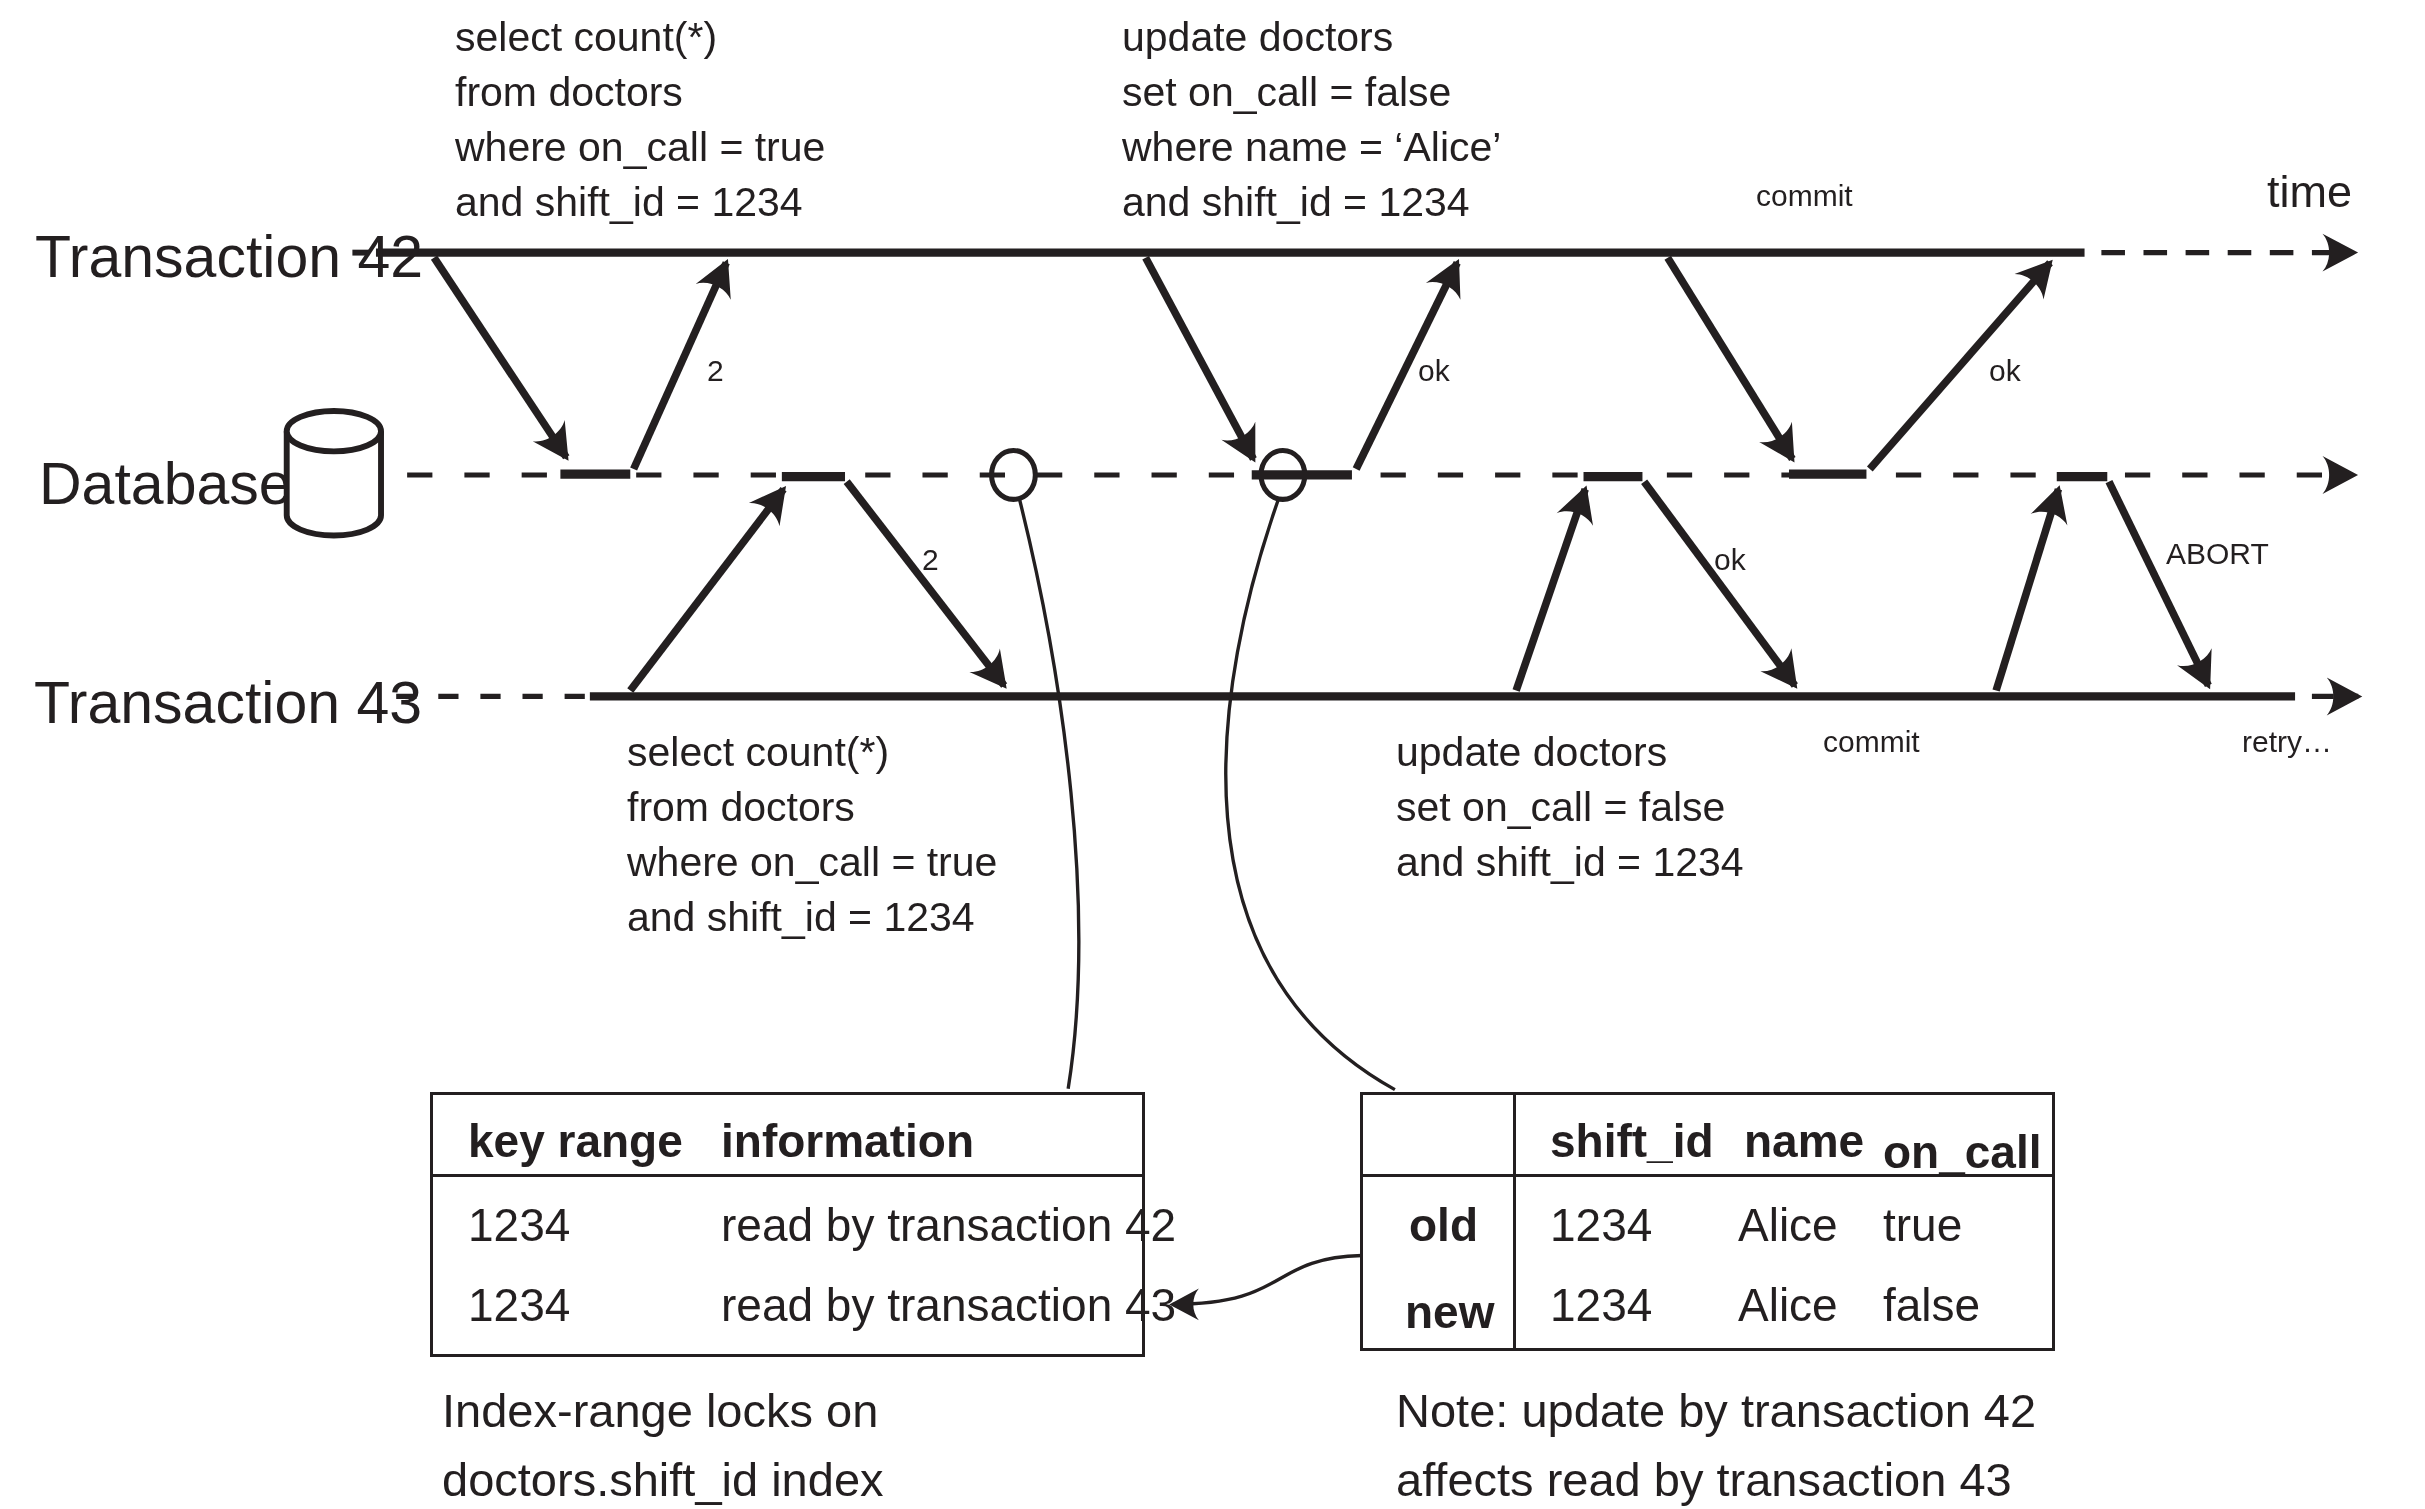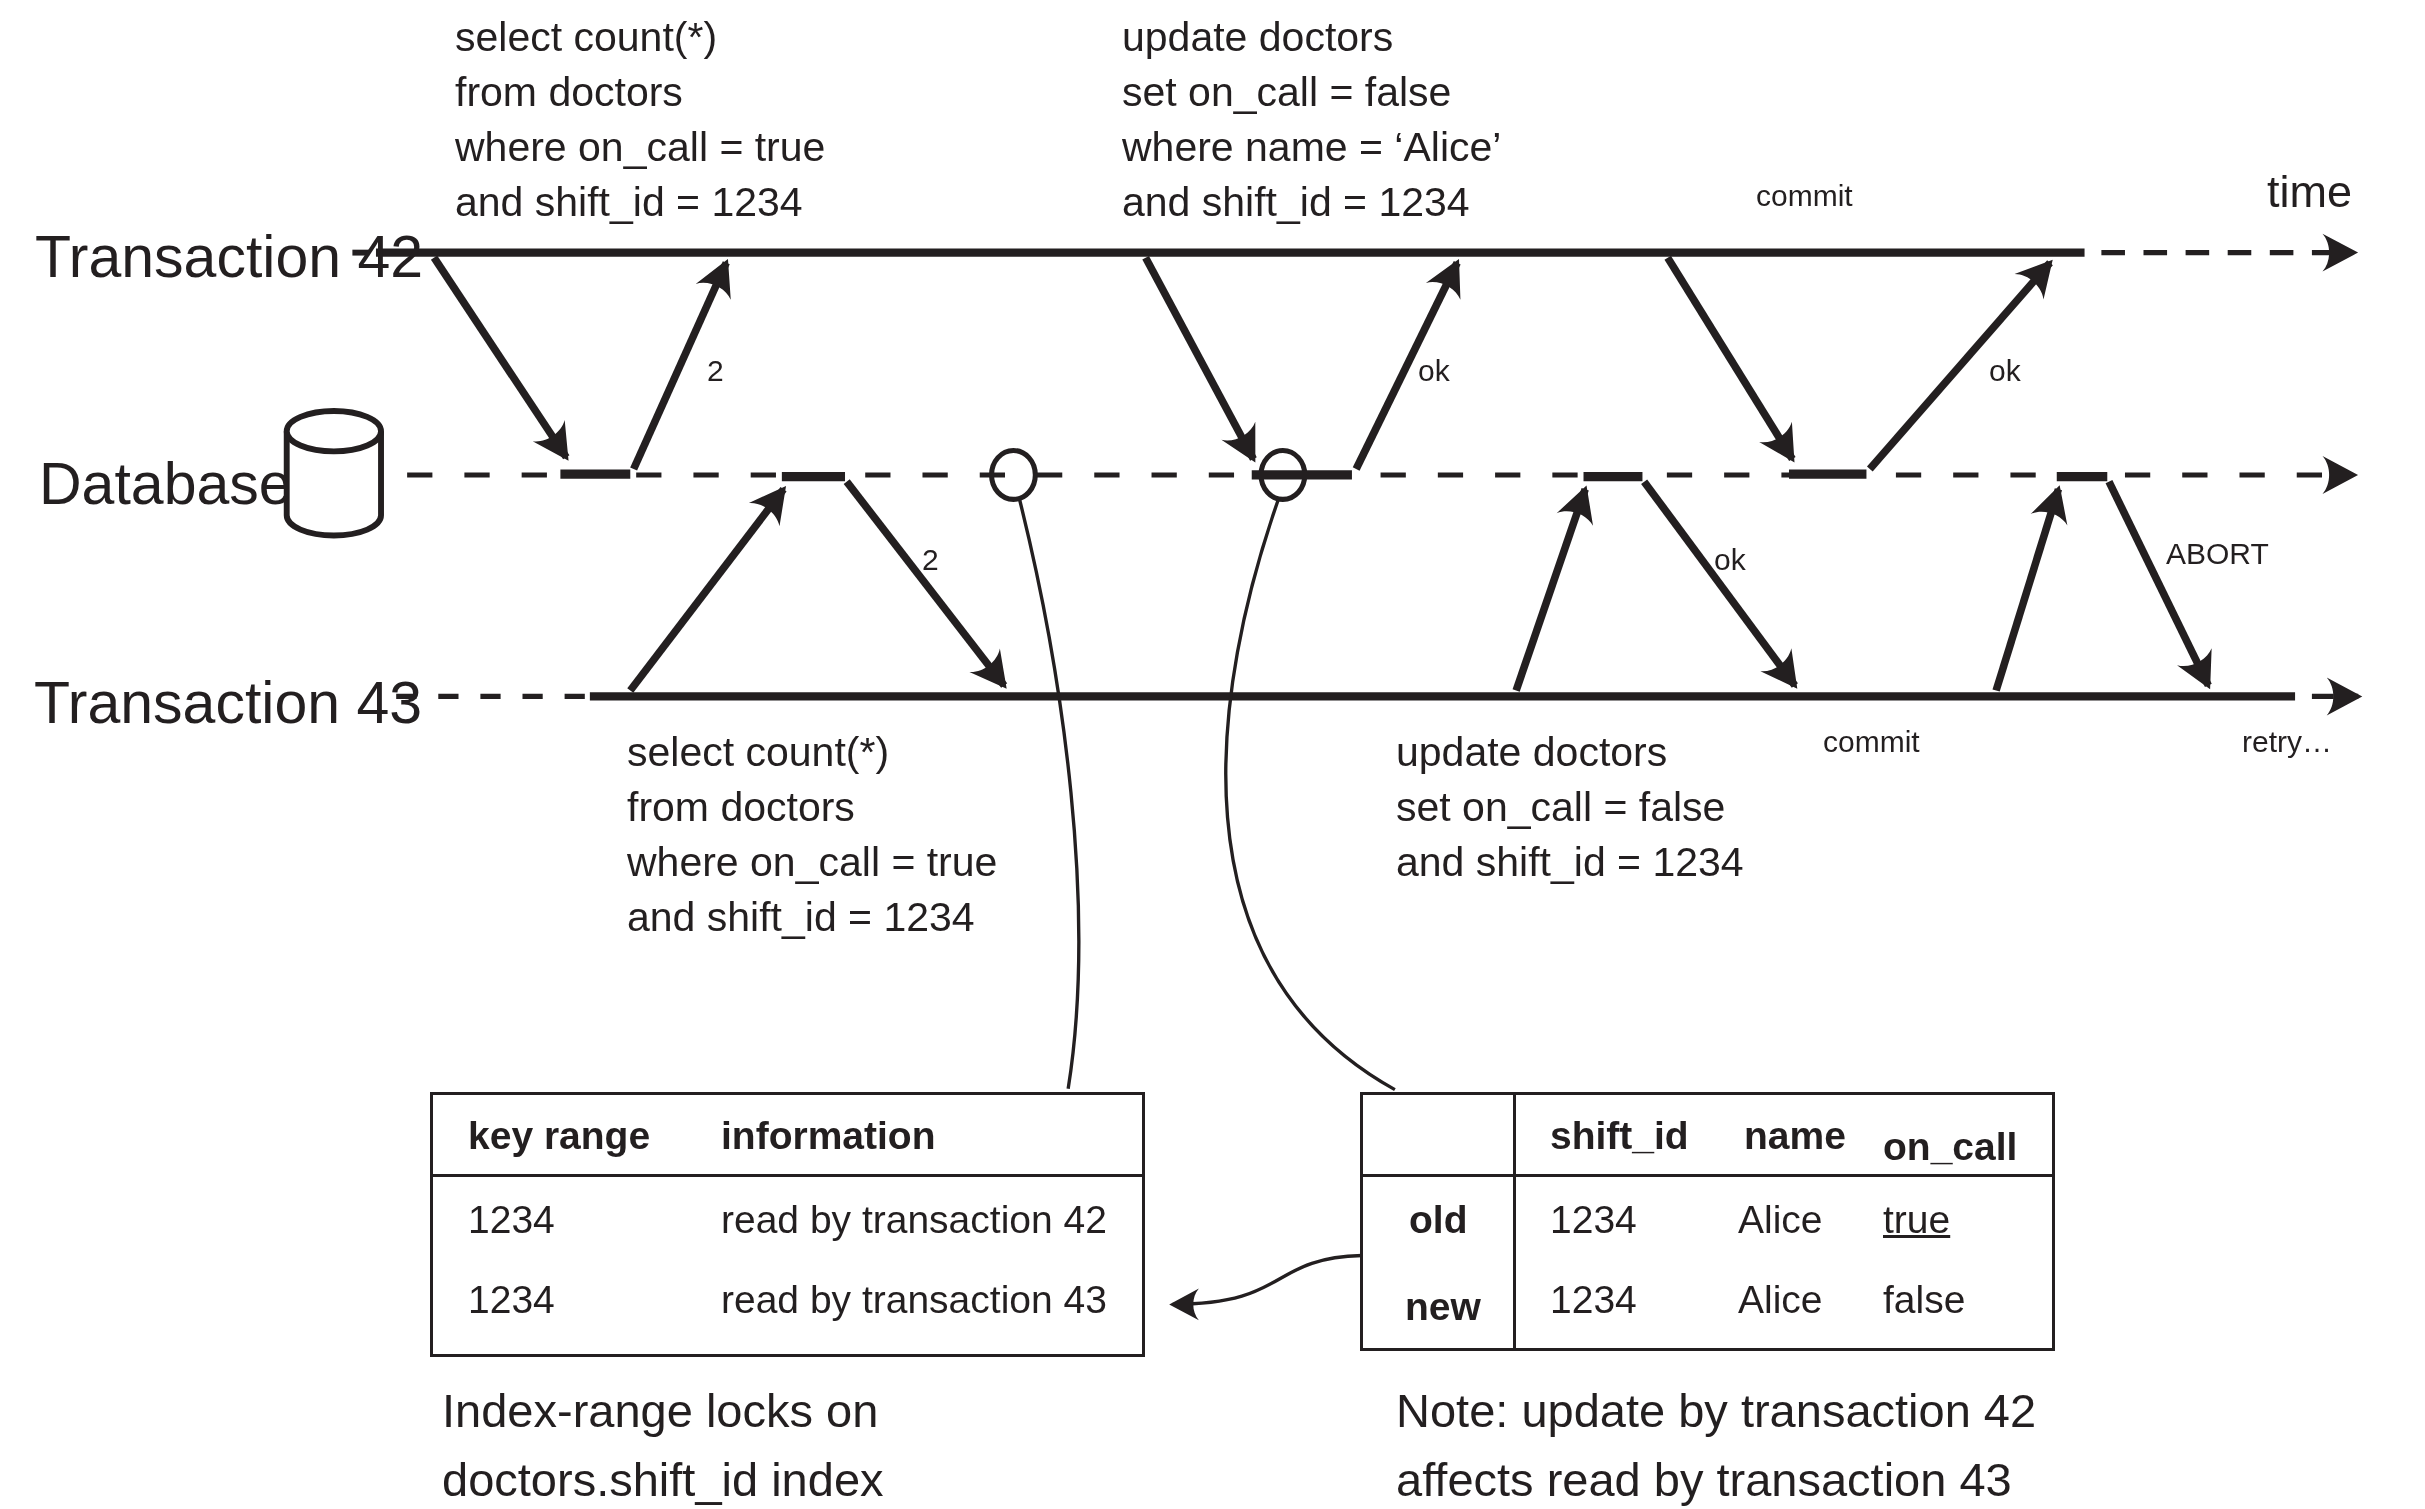--- a/index.html
+++ b/index.html
@@ -6,21 +6,21 @@
   body{width:2426px;height:1509px;position:relative;overflow:hidden;
        font-family:"Liberation Sans","DejaVu Sans",sans-serif;color:#231f20;}
   #diagram-svg{position:absolute;left:0;top:0;}
   .lbl{position:absolute;white-space:nowrap;line-height:1.12;}
   .fs56{font-size:59px;}
   .fs53{font-size:45px;}
   .fs49{font-size:30px;}
   .sqlblock{position:absolute;font-size:41px;line-height:55px;white-space:nowrap;}
   .caption{position:absolute;font-size:47px;line-height:69px;white-space:nowrap;}
   .tbl{position:absolute;border:3.4px solid #231f20;background:#ffffff;}
-  .tbl .cell{position:absolute;font-size:39px;white-space:nowrap;}
+  .tbl .cell{position:absolute;font-size:46px;white-space:nowrap;}
   .tbl .hsep{position:absolute;left:0;right:0;height:3.4px;background:#231f20;}
   .tbl .vsep{position:absolute;top:0;bottom:0;width:3.4px;background:#231f20;}
   .bold{font-weight:bold;}
 </style>
 </head>
 <body>
 
 <svg id="diagram-svg" width="2426" height="1509" viewBox="0 0 2880 1792">
   <defs>
     <marker id="ah" viewBox="0 0 10 10" refX="8.4" refY="5" markerWidth="5.4" markerHeight="5.4" orient="auto-start-reverse" markerUnits="strokeWidth">
@@ -163,21 +163,21 @@
 <div class="tbl" style="left:1360px;top:1092px;width:689px;height:253px;">
   <div class="vsep" style="left:150px;"></div>
   <div class="hsep" style="top:79px;"></div>
   <div class="cell bold" style="left:187px;top:18.5px;">shift_id</div>
   <div class="cell bold" style="left:381px;top:18.5px;">name</div>
   <div class="cell bold" style="left:520px;top:30px;text-align:center;">on_call</div>
 
   <div class="cell bold" style="left:46px;top:103px;text-align:right;">old</div>
   <div class="cell" style="left:187px;top:103px;">1234</div>
   <div class="cell" style="left:375px;top:103px;">Alice</div>
-  <div class="cell" style="left:520px;top:103px;text-decoration:underline;">true</div>
+  <div class="cell" style="left:520px;top:103px;">true</div>
 
   <div class="cell bold" style="left:42px;top:190px;">new</div>
   <div class="cell" style="left:187px;top:183px;">1234</div>
   <div class="cell" style="left:375px;top:183px;">Alice</div>
   <div class="cell" style="left:520px;top:183px;">false</div>
 </div>
 
 <div class="caption" style="left:1396px;top:1376px;">
   <div>Note: update by transaction 42</div>
   <div>affects read by transaction 43</div>

